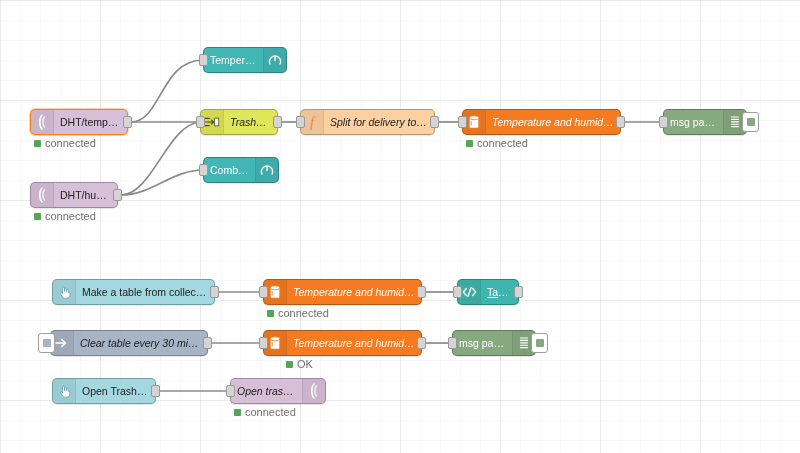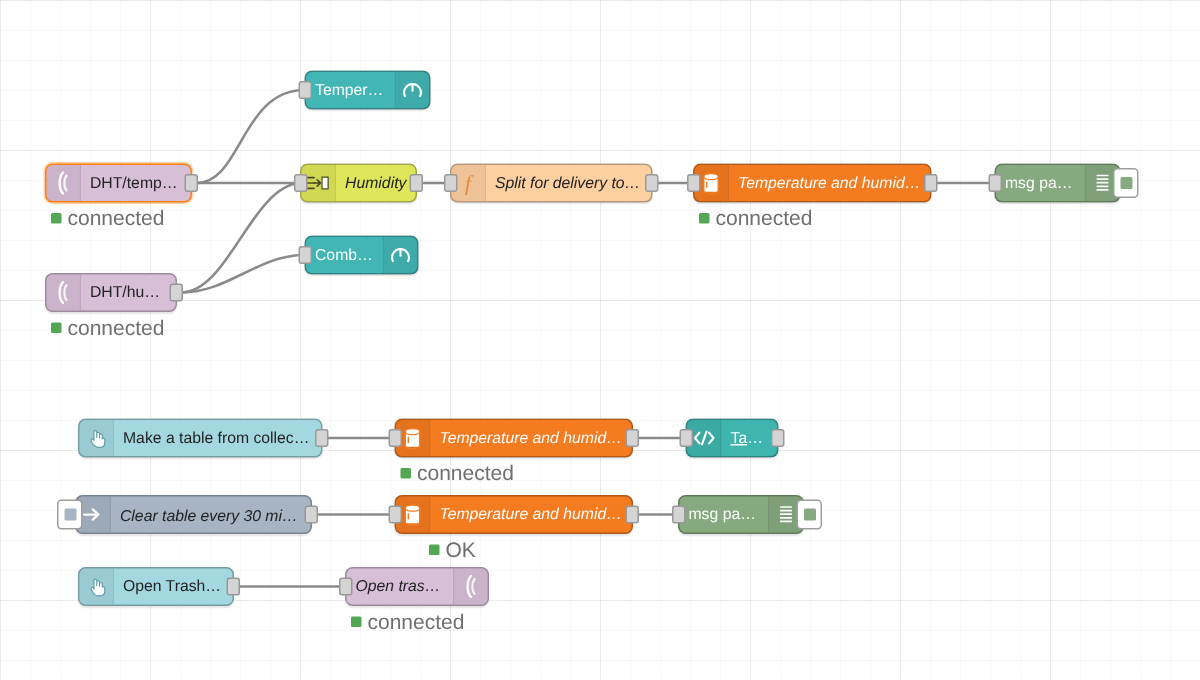--- a/index.html
+++ b/index.html
@@ -97,21 +97,21 @@
     transform: translateY(-50%);
   }
   .port.in  { left: -5px; }
   .port.out { right: -5px; }
 
   
   .status {
     position: absolute;
     display: flex;
     align-items: center;
-    font-size: 14px;
+    font-size: 11px;
     color: #6f6f6f;
     white-space: nowrap;
   }
   .status .dot {
     width: 7px;
     height: 7px;
     background: #53a653;
     margin-right: 4px;
     border-radius: 1px;
   }
@@ -229,21 +229,21 @@
         <span class="port in"></span>
       </div>
       <div class="node n-join italic" style="left: 200px; top: 109px; width: 78px;">
         <div class="icon-box">
           <svg width="16" height="12" viewBox="0 0 18 12">
             <path d="M1 2 H6 M1 6 H6 M1 10 H6" stroke="#4a4a20" stroke-width="1.3" stroke-linecap="round"></path>
             <path d="M6 6 H10 M8.4 3.6 L10.8 6 L8.4 8.4" stroke="#4a4a20" stroke-width="1.3" fill="none" stroke-linecap="round" stroke-linejoin="round"></path>
             <rect x="12" y="1.6" width="4.6" height="8.8" fill="#ffffff" stroke="#4a4a20" stroke-width="0.9"></rect>
           </svg>
         </div>
-        <div class="label">Humidity</div>
+        <div class="label">Trashcan</div>
         <span class="port in"></span>
         <span class="port out"></span>
       </div>
       <div class="node n-function italic" style="left: 300px; top: 109px; width: 135px;">
         <div class="icon-box">
           <svg width="10" height="16" viewBox="0 0 10 16">
             <text x="5" y="13" text-anchor="middle" font-family="Liberation Serif, serif" font-style="italic" font-size="15" fill="#e88a3c">f</text>
           </svg>
         </div>
         <div class="label">Split for delivery to table</div>

